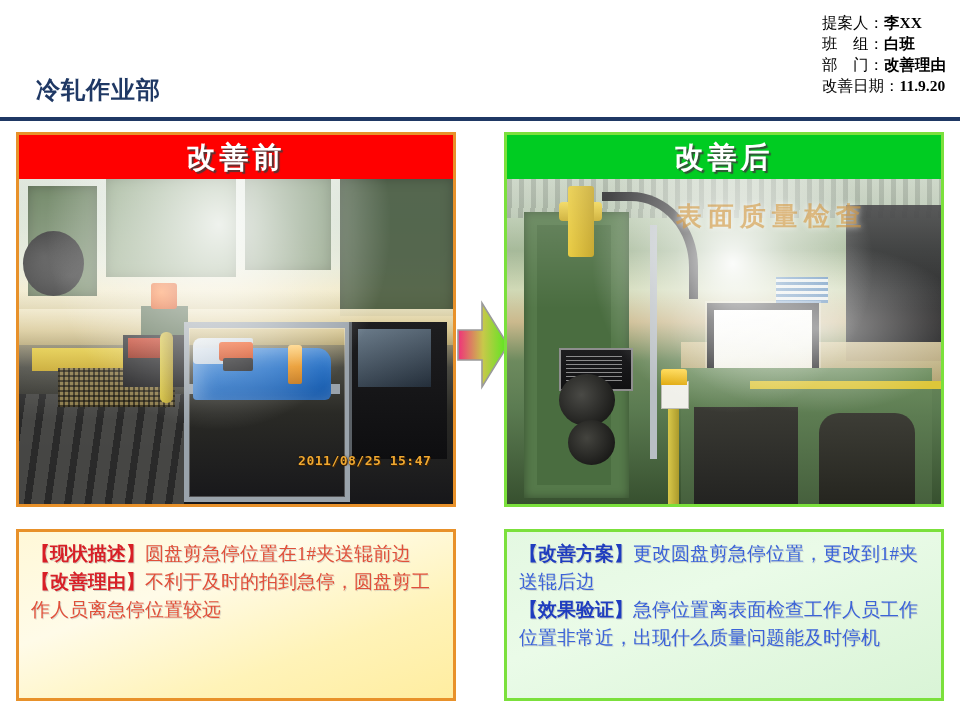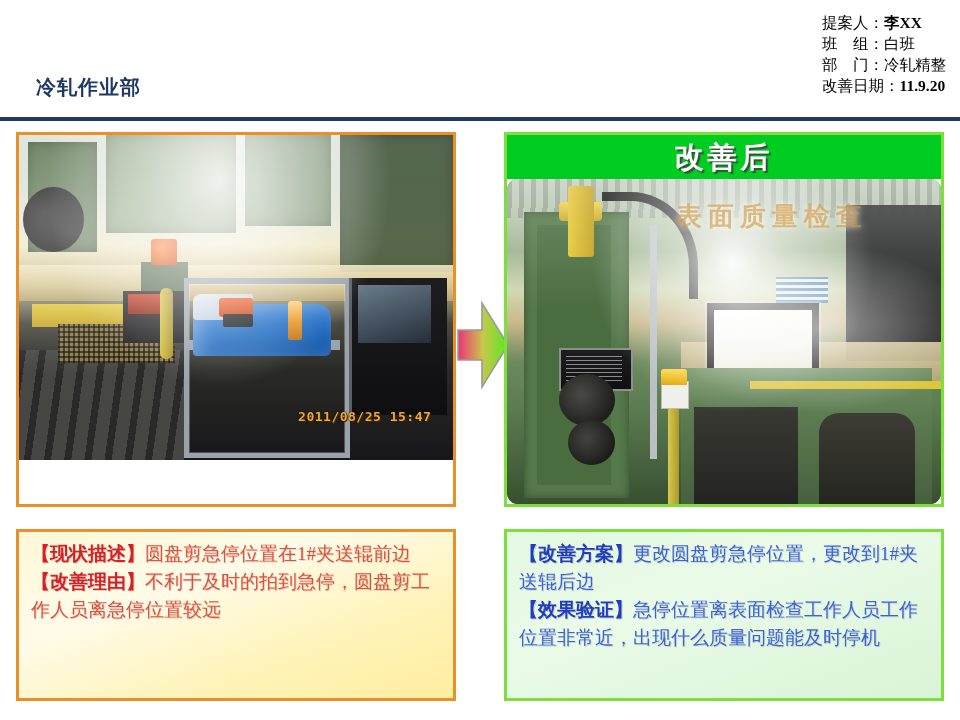--- a/index.html
+++ b/index.html
@@ -17,21 +17,21 @@
 
   
   #header {
     position: absolute;
     left: 0; top: 0;
     width: 960px; height: 119px;
   }
   #dept-label {
     position: absolute;
     left: 36px; top: 74px;
-    font-size: 20px;
+    font-size: 24px;
     font-weight: bold;
     color: #1F3864;
     font-family: "Liberation Serif", "DejaVu Serif", serif;
     letter-spacing: 1px;
     white-space: nowrap;
   }
   #slide-title {
     position: absolute;
     left: 200px; top: 28px;
     width: 560px;
@@ -49,21 +49,21 @@
     right: 14px; top: 12px;
     font-size: 15.5px;
     color: #000000;
     line-height: 21px;
     font-family: "Liberation Serif", "DejaVu Serif", serif;
     text-align: left;
   }
   .meta-row { white-space: nowrap; }
   .meta-key { display: inline-block; }
   .meta-val { font-weight: bold; }
-  .meta-val.cjk { font-weight: normal; }
+  .meta-val.cjk { font-weight: bold; }
 
   #header-rule {
     position: absolute;
     left: 0; top: 117px;
     width: 960px; height: 4px;
     background: #1F3864;
   }
 
   
   .panel {
@@ -247,21 +247,21 @@
     font-family: "DejaVu Sans Mono", "Liberation Mono", monospace;
     font-size: 13px;
     font-weight: bold;
     color: #f0a830;
     letter-spacing: 0.5px;
     text-shadow: 0 0 2px #000, 1px 1px 0 #5a3000;
     white-space: nowrap;
   }
 
   
-  #photo-after { background: #7f1d1d; border-radius: 11px; }
+  #photo-after { background: #7f1d1d; }
   #pa-bg {
     position:absolute; inset:0;
     background:
       linear-gradient(180deg,
         #c9d6c0 0%, #b9c9ae 10%,
         #9db28f 22%, #cfd8b4 34%,
         #cbb98d 44%, #6d8a5e 56%,
         #5c7c52 70%, #37502f 100%);
   }
   #pa-roof {
@@ -438,31 +438,32 @@
   <div id="dept-label">冷轧作业部</div>
 
   <div id="meta-block">
     <div class="meta-row">
       <span class="meta-key">提案人：</span><span class="meta-val">李XX</span>
     </div>
     <div class="meta-row">
       <span class="meta-key">班　组：</span><span class="meta-val cjk">白班</span>
     </div>
     <div class="meta-row">
-      <span class="meta-key">部　门：</span><span class="meta-val cjk">冷轧精整</span>
+      <span class="meta-key">部　门：</span><span class="meta-val cjk">改善理由</span>
     </div>
     <div class="meta-row">
       <span class="meta-key">改善日期：</span><span class="meta-val">11.9.20</span>
     </div>
   </div>
 
   <div id="header-rule"></div>
 </div>
 
 <div class="panel" id="panel-before">
+  <div class="panel-title" id="title-before">改善前</div>
   <div class="photo" id="photo-before">
     <div id="pb-bg"></div>
     <div class="pb-machine" id="pb-m1"></div>
     <div class="pb-machine" id="pb-m2"></div>
     <div class="pb-machine" id="pb-m3"></div>
     <div class="pb-machine" id="pb-m4"></div>
     <div id="pb-drum"></div>
     <div id="pb-rail"></div>
     <div id="pb-yellowbar"></div>
     <div id="pb-grate"></div>

